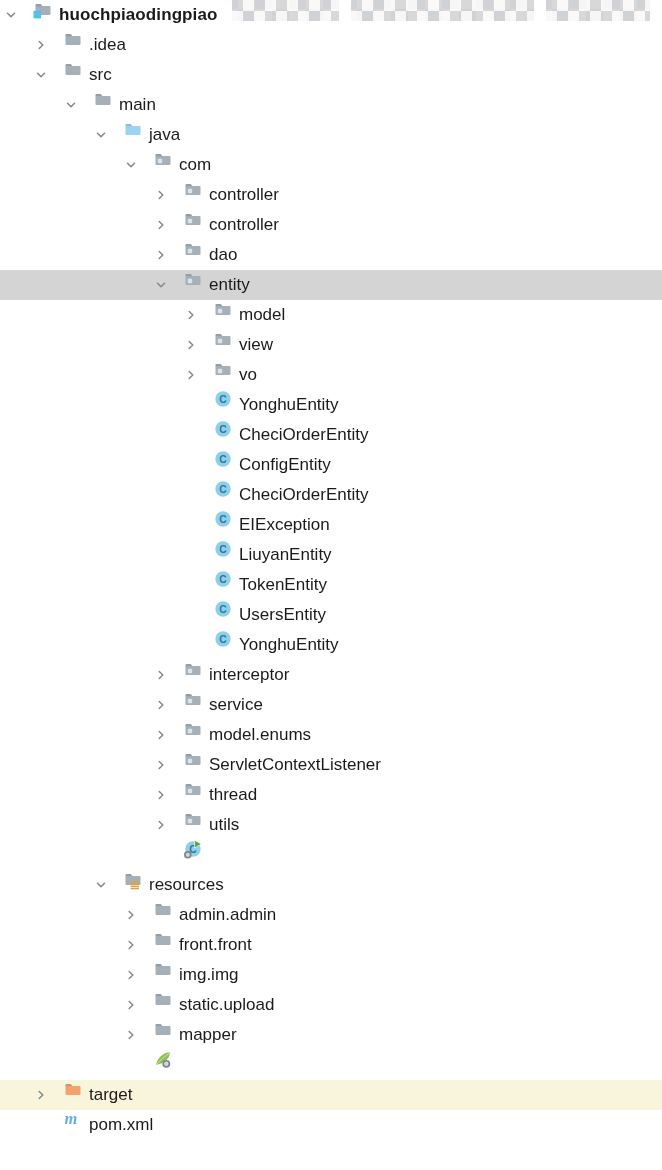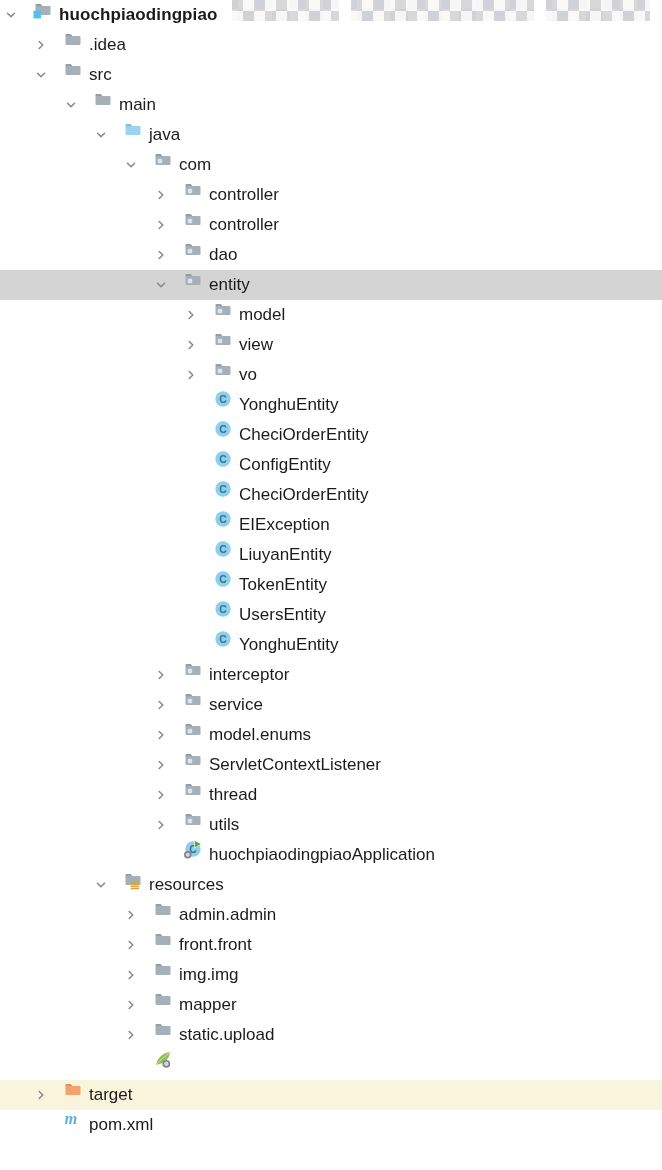--- a/index.html
+++ b/index.html
@@ -446,21 +446,20 @@
       <span class="chev"></span>
       <span class="ico">
         <svg width="18" height="18" viewBox="0 0 18 18">
           <circle cx="9" cy="9" r="7.7" style="fill:var(--class-fill)"></circle>
   <text x="9" y="12.7" text-anchor="middle" font-size="10.5" font-weight="700" style="fill:var(--class-letter);font-family:'Liberation Sans',sans-serif">C</text>
     <polygon points="10.6,0.2 17.4,4.1 10.6,8" style="fill:var(--run-green);stroke:#fff;stroke-width:.7"></polygon>
     <circle cx="3.8" cy="14.8" r="3.8" style="fill:var(--gear-outer)"></circle>
     <circle cx="3.8" cy="14.8" r="2.1" style="fill:var(--gear-inner)"></circle>
         </svg>
       </span>
-      <span class="label">huochpiaodingpiaoApplication</span>
     </div>
     <div class="row" style="--lvl: 3;">
       <span class="chev">
         <svg width="12" height="12" viewBox="0 0 12 12">
           <polyline points="2.5,4.2 6,7.8 9.5,4.2" style="fill:none;stroke:var(--chevron);stroke-width:1.5;stroke-linecap:round;stroke-linejoin:round"></polyline>
         </svg>
       </span>
       <span class="ico">
         <svg width="18" height="18" viewBox="0 0 18 18">
   <path d="M1.5 14.1 V5 c0-.5.4-.9.9-.9 h4.3 l1.7 1.9 h7.2 c.5 0 .9.4.9.9 v7.2 c0 .5-.4.9-.9.9 H2.4 c-.5 0-.9-.4-.9-.9 Z" style="fill:var(--folder)"></path>
@@ -522,35 +521,35 @@
         <svg width="12" height="12" viewBox="0 0 12 12">
           <polyline points="4.2,2.5 7.8,6 4.2,9.5" style="fill:none;stroke:var(--chevron);stroke-width:1.5;stroke-linecap:round;stroke-linejoin:round"></polyline>
         </svg>
       </span>
       <span class="ico">
         <svg width="18" height="18" viewBox="0 0 18 18">
   <path d="M1.5 14.1 V5 c0-.5.4-.9.9-.9 h4.3 l1.7 1.9 h7.2 c.5 0 .9.4.9.9 v7.2 c0 .5-.4.9-.9.9 H2.4 c-.5 0-.9-.4-.9-.9 Z" style="fill:var(--folder)"></path>
   <path d="M1.5 6.2 V5 c0-.5.4-.9.9-.9 h4.3 l1.7 1.9 Z" style="fill:rgba(0,0,0,.10)"></path>
         </svg>
       </span>
+      <span class="label">static.upload</span>
+    </div>
+    <div class="row" style="--lvl: 4;">
+      <span class="chev">
+        <svg width="12" height="12" viewBox="0 0 12 12">
+          <polyline points="4.2,2.5 7.8,6 4.2,9.5" style="fill:none;stroke:var(--chevron);stroke-width:1.5;stroke-linecap:round;stroke-linejoin:round"></polyline>
+        </svg>
+      </span>
+      <span class="ico">
+        <svg width="18" height="18" viewBox="0 0 18 18">
+  <path d="M1.5 14.1 V5 c0-.5.4-.9.9-.9 h4.3 l1.7 1.9 h7.2 c.5 0 .9.4.9.9 v7.2 c0 .5-.4.9-.9.9 H2.4 c-.5 0-.9-.4-.9-.9 Z" style="fill:var(--folder)"></path>
+  <path d="M1.5 6.2 V5 c0-.5.4-.9.9-.9 h4.3 l1.7 1.9 Z" style="fill:rgba(0,0,0,.10)"></path>
+        </svg>
+      </span>
       <span class="label">mapper</span>
-    </div>
-    <div class="row" style="--lvl: 4;">
-      <span class="chev">
-        <svg width="12" height="12" viewBox="0 0 12 12">
-          <polyline points="4.2,2.5 7.8,6 4.2,9.5" style="fill:none;stroke:var(--chevron);stroke-width:1.5;stroke-linecap:round;stroke-linejoin:round"></polyline>
-        </svg>
-      </span>
-      <span class="ico">
-        <svg width="18" height="18" viewBox="0 0 18 18">
-  <path d="M1.5 14.1 V5 c0-.5.4-.9.9-.9 h4.3 l1.7 1.9 h7.2 c.5 0 .9.4.9.9 v7.2 c0 .5-.4.9-.9.9 H2.4 c-.5 0-.9-.4-.9-.9 Z" style="fill:var(--folder)"></path>
-  <path d="M1.5 6.2 V5 c0-.5.4-.9.9-.9 h4.3 l1.7 1.9 Z" style="fill:rgba(0,0,0,.10)"></path>
-        </svg>
-      </span>
-      <span class="label">static.upload</span>
     </div>
     <div class="row" style="--lvl: 4;">
       <span class="chev"></span>
       <span class="ico">
         <svg width="18" height="18" viewBox="0 0 18 18">
     <path d="M16.2 2.2 C9.2 2.5 3.6 7.4 2 14.8 C9.6 14 15 9.4 16.2 2.2 Z" style="fill:var(--spring-green)"></path>
     <path d="M2.6 14.2 C6.5 9.9 11.2 6.3 15.8 2.7" style="fill:none;stroke:rgba(255,255,255,.55);stroke-width:1"></path>
     <circle cx="12.3" cy="13.8" r="3.9" style="fill:var(--gear-outer)"></circle>
     <circle cx="12.3" cy="13.8" r="2.2" style="fill:var(--gear-inner)"></circle>
         </svg>

